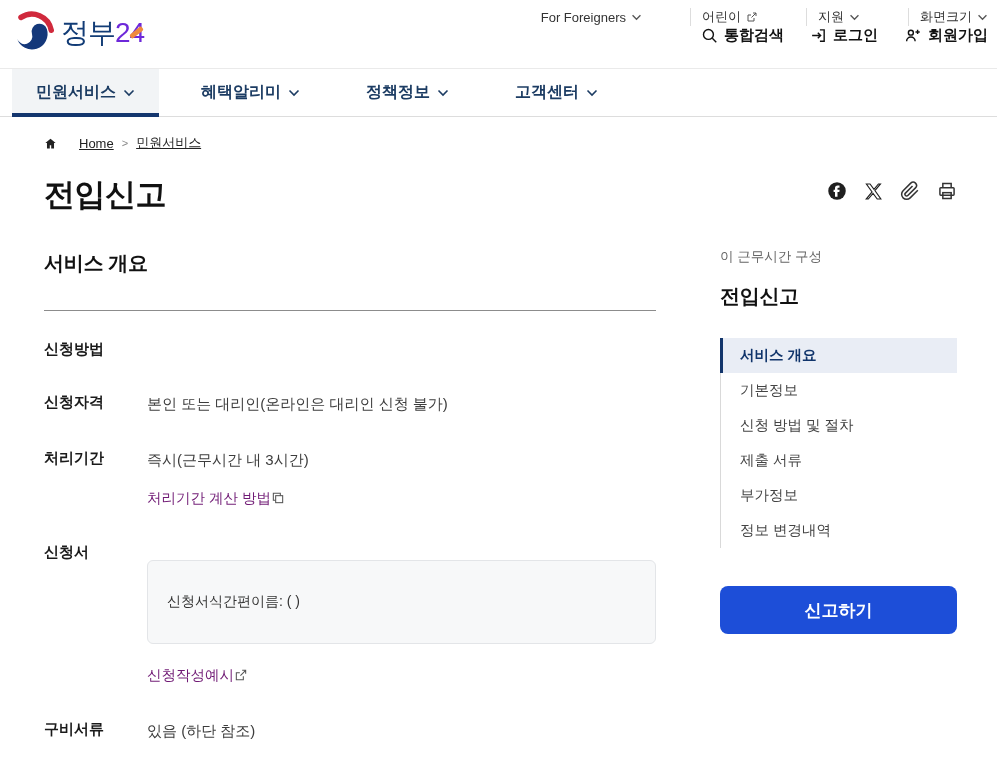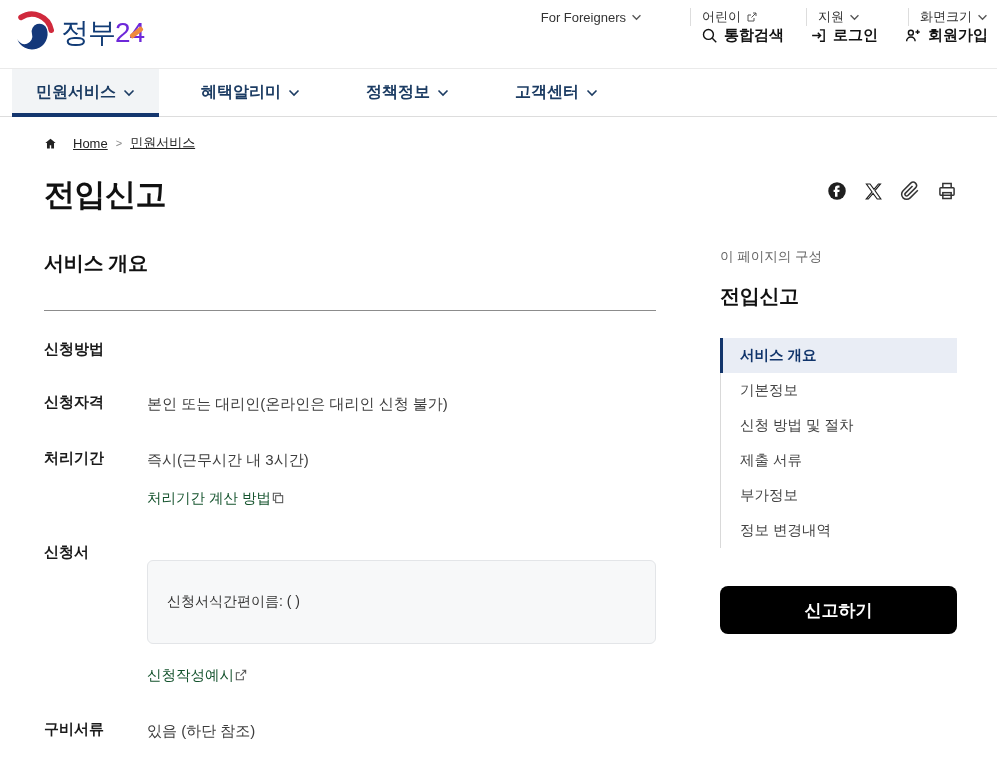--- a/index.html
+++ b/index.html
@@ -24,52 +24,52 @@
   
   .nav { height:49px; border-top:1px solid #eaeaea; border-bottom:1px solid #ddd;
     display:flex; align-items:stretch; padding-left:12px; }
   .nav-tab { display:flex; align-items:center; gap:7px; padding:0 24px; margin-right:18px;
     font-size:16px; font-weight:700; color:#1c3c63; cursor:pointer; position:relative; }
   .nav-tab.active { background:#f2f4f6; }
   .nav-tab.active::after { content:""; position:absolute; left:0; right:0; bottom:-1px; height:4px; background:#14366e; }
 
   
   .breadcrumb { margin:17px 0 0 44px; display:flex; align-items:center; gap:8px; font-size:13px; color:#222; }
-  .crumb-link { display:flex; align-items:center; gap:16px; text-decoration:underline; cursor:pointer; }
+  .crumb-link { display:flex; align-items:center; gap:22px; text-decoration:underline; cursor:pointer; }
   .crumb-sep { color:#888; font-size:11px; }
 
   
   .title-row { margin:22px 40px 0 44px; display:flex; justify-content:space-between; align-items:flex-start; }
   .page-title { font-size:31px; font-weight:800; color:#111; letter-spacing:-0.5px; }
   .share-icons { display:flex; align-items:center; gap:17px; margin-top:7px; color:#222; }
   .share-icons .icon { cursor:pointer; }
 
   
   .content { display:flex; margin:30px 40px 0 44px; }
   .main-col { width:612px; }
   .side-col { width:237px; margin-left:64px; }
 
   
   .section-heading { font-size:20px; font-weight:700; color:#111; margin-top:4px; letter-spacing:-0.3px; }
   .section-rule { border:none; border-top:1px solid #8c8c8c; margin-top:33px; }
   .info-row { display:flex; margin-top:33px; }
   .info-label { width:103px; flex:none; font-size:15px; font-weight:700; color:#1a1a1a; padding-top:1px; }
   .info-value { flex:1; font-size:15px; color:#3d3d3d; line-height:1.55; }
-  .sub-link { display:inline-flex; align-items:center; margin-top:15px; font-size:14.5px; color:#14532d; cursor:pointer; }
+  .sub-link { display:inline-flex; align-items:center; margin-top:15px; font-size:14.5px; color:#701a75; cursor:pointer; }
   .form-name-box { margin-top:18px; background:#f7f8f9; border:1px solid #e3e5e8; border-radius:6px;
     padding:30px 19px; font-size:14px; color:#333; }
 
   
   .toc-label { font-size:13.5px; color:#666; margin-top:2px; }
   .toc-title { font-size:20px; font-weight:700; color:#111; margin-top:17px; letter-spacing:-0.3px; }
   .toc-list { margin-top:28px; border-left:1px solid #d9d9d9; list-style:none; }
   .toc-item { position:relative; padding:8px 0 8px 19px; font-size:14.5px; color:#444; cursor:pointer; }
   .toc-item.active { background:#e9edf5; color:#10346b; font-weight:700; }
   .toc-item.active::before { content:""; position:absolute; left:-1px; top:0; height:100%; width:3px; background:#12356b; }
-  .cta-button { margin-top:38px; width:100%; height:48px; background:#000000; color:#fff;
+  .cta-button { margin-top:38px; width:100%; height:48px; background:#1d4ed8; color:#fff;
     border:none; border-radius:8px; font-size:17px; font-weight:700; cursor:pointer;
     font-family:"Liberation Sans","DejaVu Sans",sans-serif; }
 </style>
 </head>
 <body>
 
 <div class="header-top">
   <div class="logo">
     <span class="icon">
       <svg width="44" height="44" viewBox="0 0 48 48">
@@ -276,21 +276,21 @@
     </div>
 
     <div class="info-row">
       <div class="info-label">구비서류</div>
       <div class="info-value">있음 (하단 참조)</div>
     </div>
 
   </div>
 
   <div class="side-col">
-    <div class="toc-label">이 페이지의 구성</div>
+    <div class="toc-label">이 근무시간 구성</div>
     <div class="toc-title">전입신고</div>
     <ul class="toc-list">
       <li class="toc-item active">서비스 개요</li>
       <li class="toc-item">기본정보</li>
       <li class="toc-item">신청 방법 및 절차</li>
       <li class="toc-item">제출 서류</li>
       <li class="toc-item">부가정보</li>
       <li class="toc-item">정보 변경내역</li>
     </ul>
     <button class="cta-button">신고하기</button>

